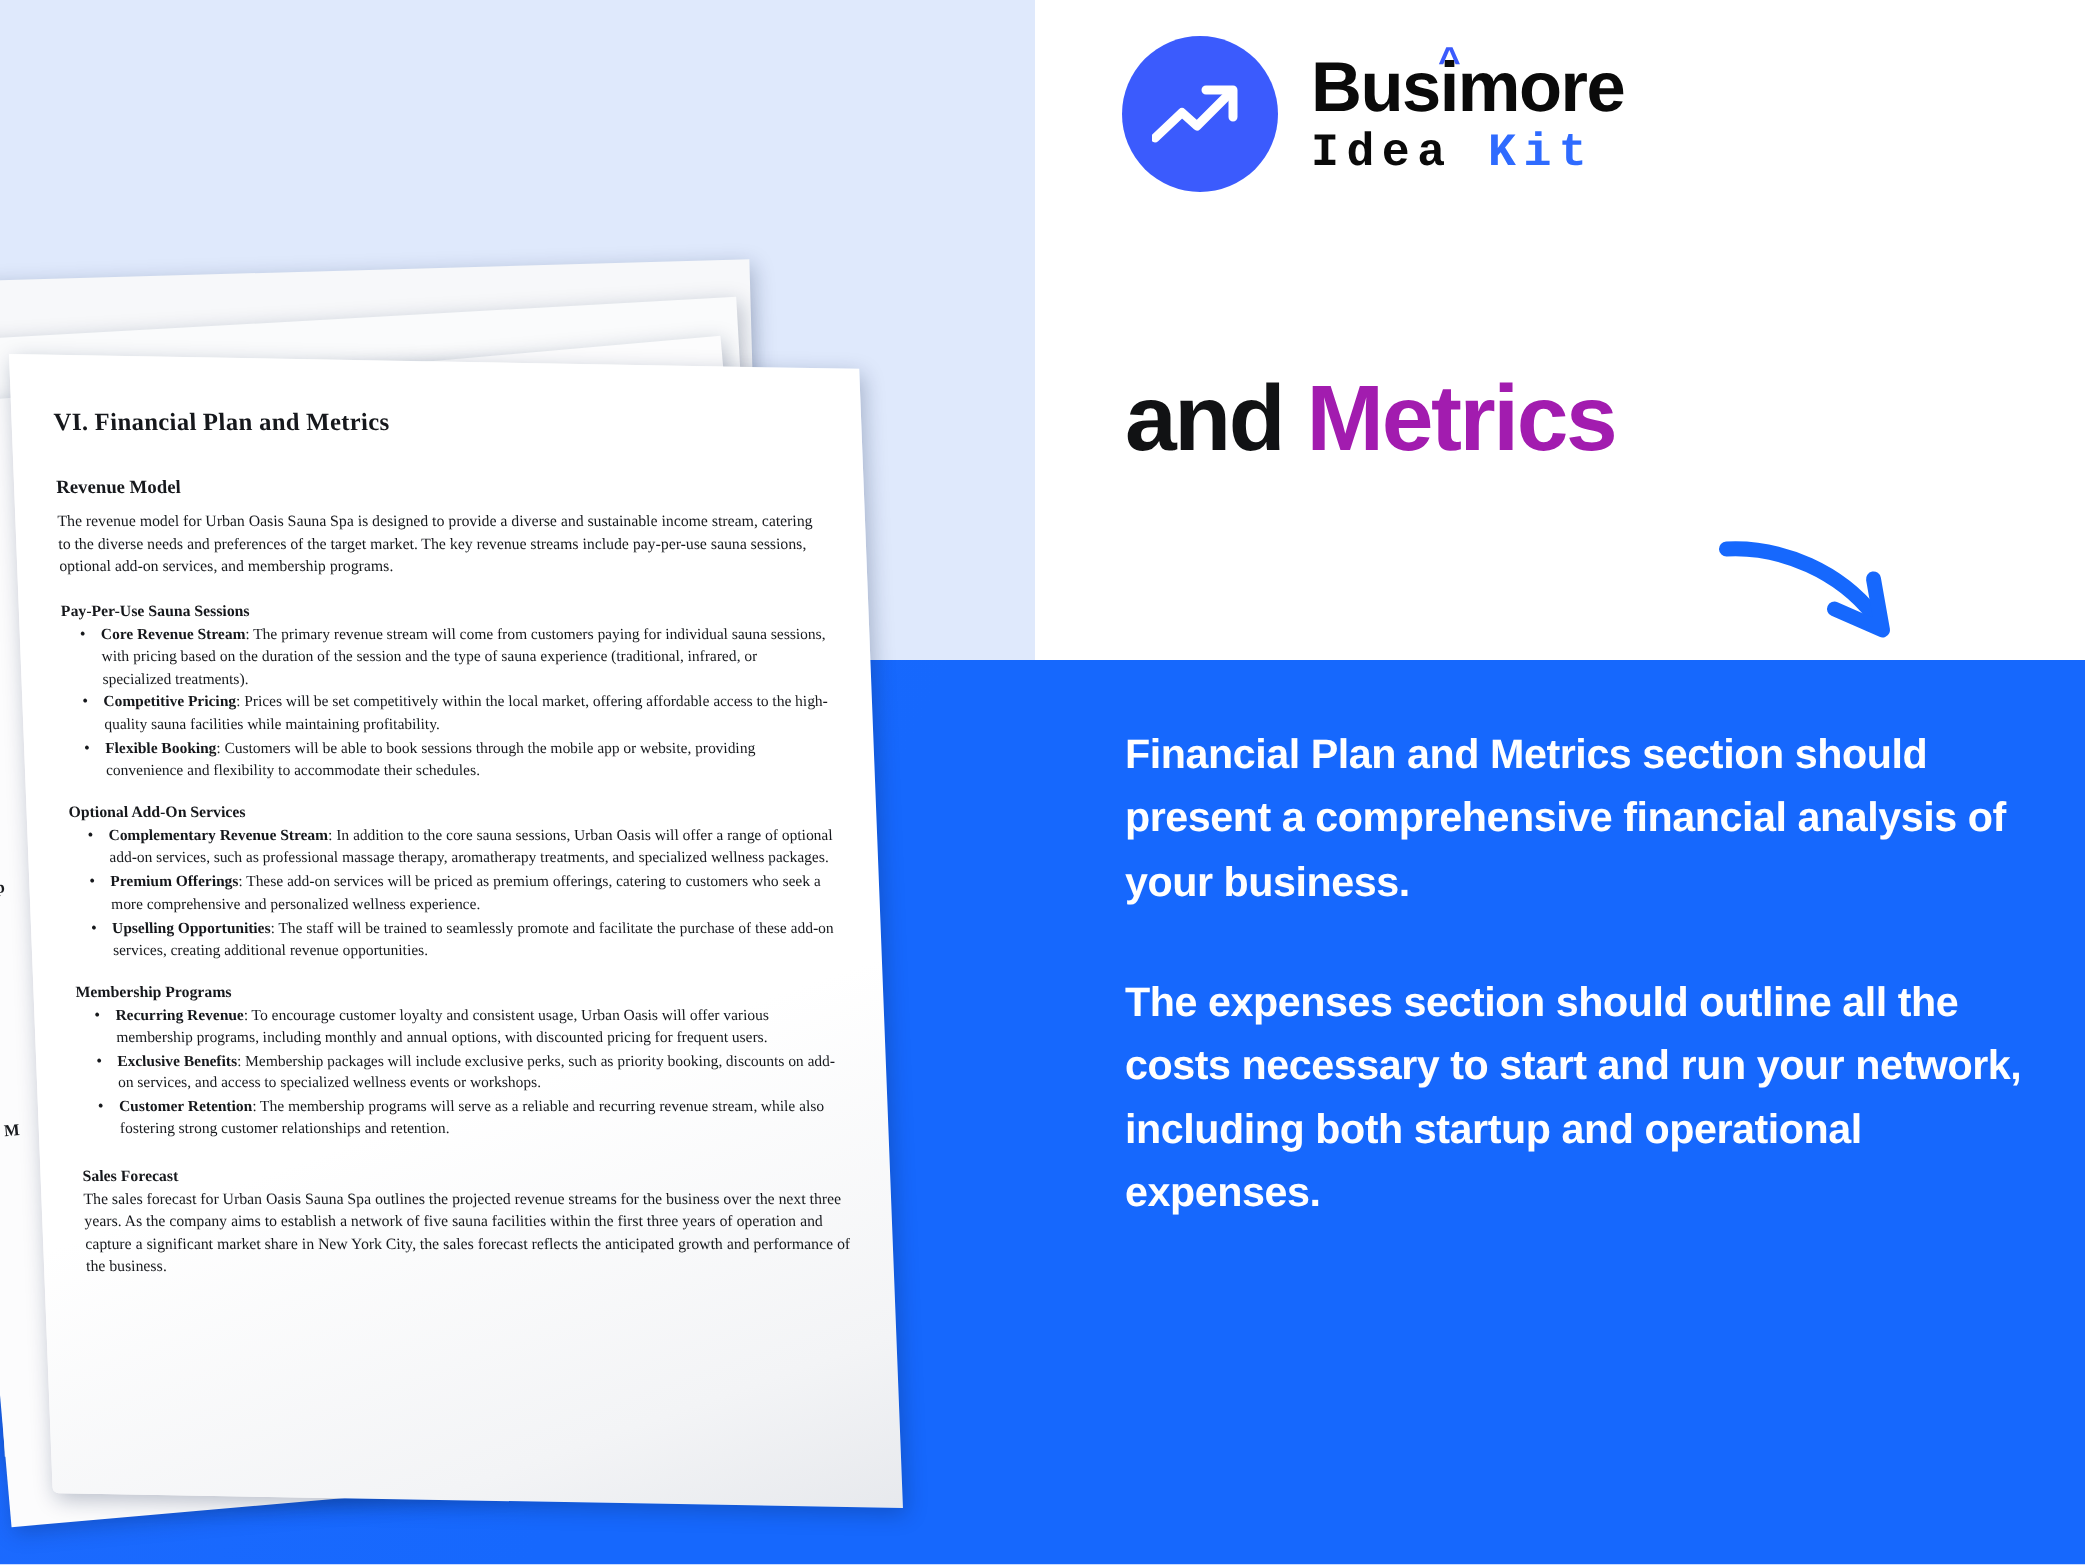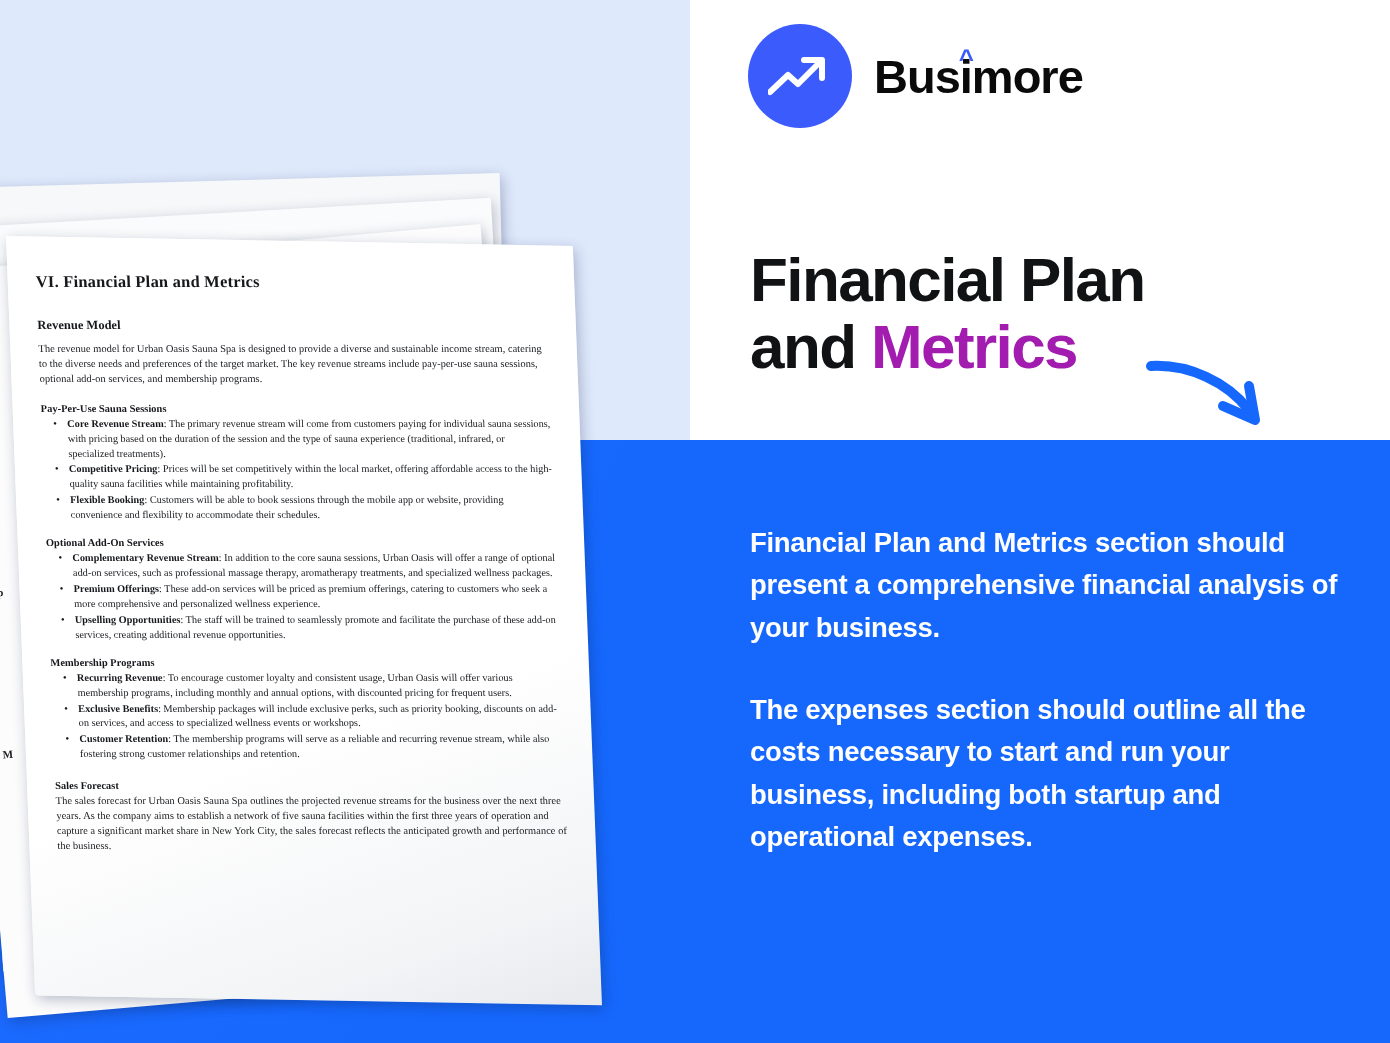--- a/index.html
+++ b/index.html
@@ -187,21 +187,21 @@
   }
 
   .panel-text{
     position:absolute; left:750px; top:482px;
     width:600px;
     color:#ffffff;
     font-size:27.5px; font-weight:bold;
     line-height:1.54;
     letter-spacing:-.3px;
   }
-  .panel-text p{ margin-bottom:38px;margin-top:40px; }
+  .panel-text p{ margin-bottom:38px; }
   .panel-text p:last-child{ margin-bottom:0; }
 </style>
 </head>
 <body>
 
 <div class="bg-lightblue"></div>
 <div class="bg-white-top"></div>
 <div class="bg-blue"></div>
 
 <div class="papers">
@@ -272,32 +272,34 @@
 
   <div class="logo-word">
     <div class="brand-1">
       <span>Bus</span>
       <span class="cirx">
         <span class="hat">^</span>
         <span>i</span>
       </span>
       <span>more</span>
     </div>
+    <div class="brand-2">
+      <span>Idea</span><span>&nbsp;</span><span class="kit">Kit</span>
+    </div>
   </div>
 
 </div>
 
 <div class="headline">
-  <div>Financial Plan</div>
   <div><span>and </span><span class="hl-blue">Metrics</span></div>
 </div>
 
 <div class="arrow-wrap">
   <svg width="140" height="80" viewBox="0 0 140 80" aria-hidden="true">
     <path d="M6,14 C44,12 82,30 104,58" fill="none" stroke="#1668fd" stroke-width="10" stroke-linecap="round"></path>
     <path d="M78,54 L110,68 L104,34" fill="none" stroke="#1668fd" stroke-width="10" stroke-linecap="round" stroke-linejoin="round"></path>
   </svg>
 </div>
 
 <div class="panel-text" id="panel-text">
     <p>Financial Plan and Metrics section should present a comprehensive financial analysis of your business.</p>
-    <p>The expenses section should outline all the costs necessary to start and run your business, including both startup and operational expenses.</p>
+    <p>The expenses section should outline all the costs necessary to start and run your network, including both startup and operational expenses.</p>
   </div>
 
 </body></html>

